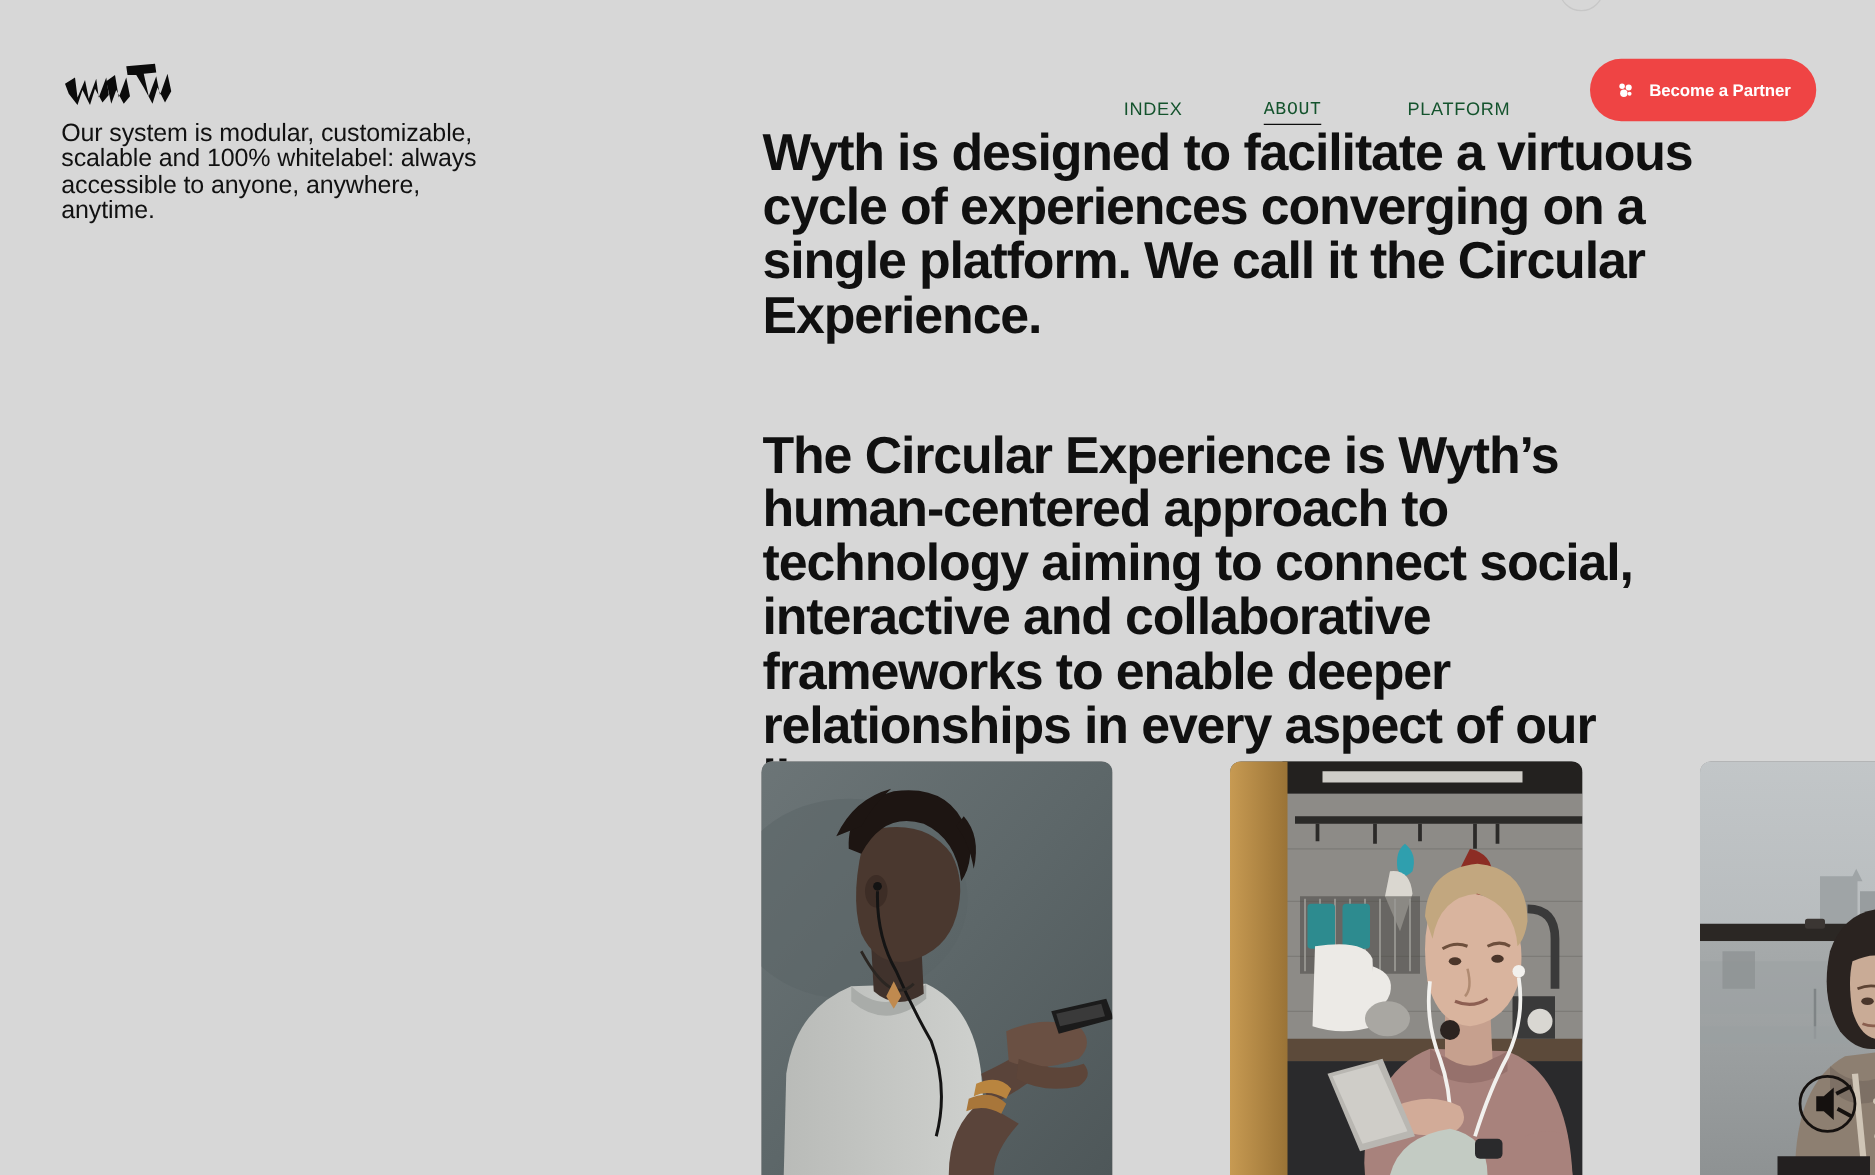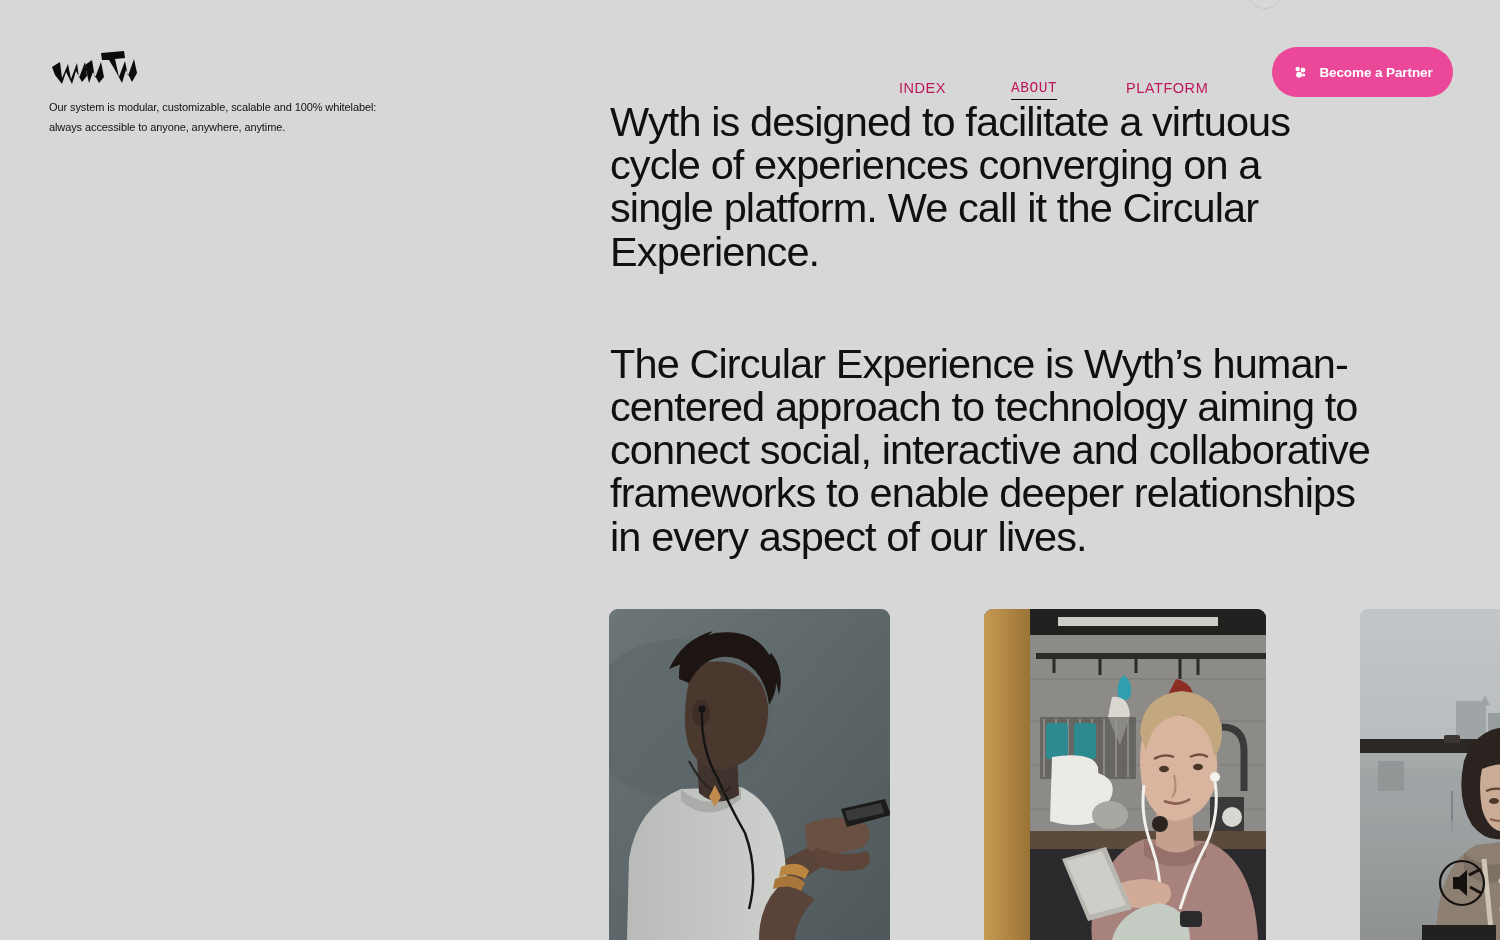--- a/index.html
+++ b/index.html
@@ -16,52 +16,52 @@
     position:absolute; left:1247px; top:-27px;
     width:36px; height:36px; border-radius:50%;
     border:1.5px solid #c7c7c7; background:transparent;
   }
 
   
   .brand{ position:absolute; left:49px; top:47px; width:360px; }
   .logo{ width:92px; height:40px; display:block; }
   .tagline{
     margin-top:10px;
-    font-size:11px; line-height:20.4px;
+    font-size:20px; line-height:20.4px;
     color:#111; letter-spacing:-0.1px; max-width:345px;
   }
 
   
   .nav{ position:absolute; left:890px; top:62px; display:flex; align-items:center; }
   .nav-link{
     font-size:14.5px; font-weight:500; letter-spacing:0.55px;
-    color:#be185d; text-decoration:none; padding-bottom:3px;
+    color:#14532d; text-decoration:none; padding-bottom:3px;
     display:inline-block; white-space:nowrap;margin-top:18px;
   }
   .nav-item{ margin-right:0; }
   .nav-item.idx{ position:absolute; left:9px; top:0; }
   .nav-item.abt{ position:absolute; left:121px; top:0;font-family:Liberation Mono, monospace; }
   .nav-item.plt{ position:absolute; left:236px; top:0; }
   .nav-link.active{ border-bottom:1.6px solid #0d0d0d; }
 
   .cta{
     position:absolute; left:1272px; top:47px;
     width:181px; height:50px; border-radius:25px;
-    background:#ec4899; border:none; cursor:pointer;
+    background:#ef4444; border:none; cursor:pointer;
     display:flex; align-items:center; justify-content:center; gap:10px;
     padding:0 10px;
   }
   .cta-label{ color:#fff; font-size:13.5px; font-weight:700; letter-spacing:-0.1px; white-space:nowrap; }
   .cta-icon{ width:17px; height:17px; flex:0 0 auto; display:block; }
 
   
   .copy{ position:absolute; left:610px; top:100px; width:760px; }
   .para{
     font-size:41.5px; line-height:43.2px; letter-spacing:-0.9px;
-    color:#101010; font-weight:400;
+    color:#101010; font-weight:700;
   }
   .para + .para{ margin-top:69px; }
 
   
   .cards{ position:absolute; left:609px; top:609px; height:331px; }
   .card{
     position:absolute; top:0; height:331px;
     border-radius:9px 9px 0 0; overflow:hidden;
     background:#9a9a9a;
   }

